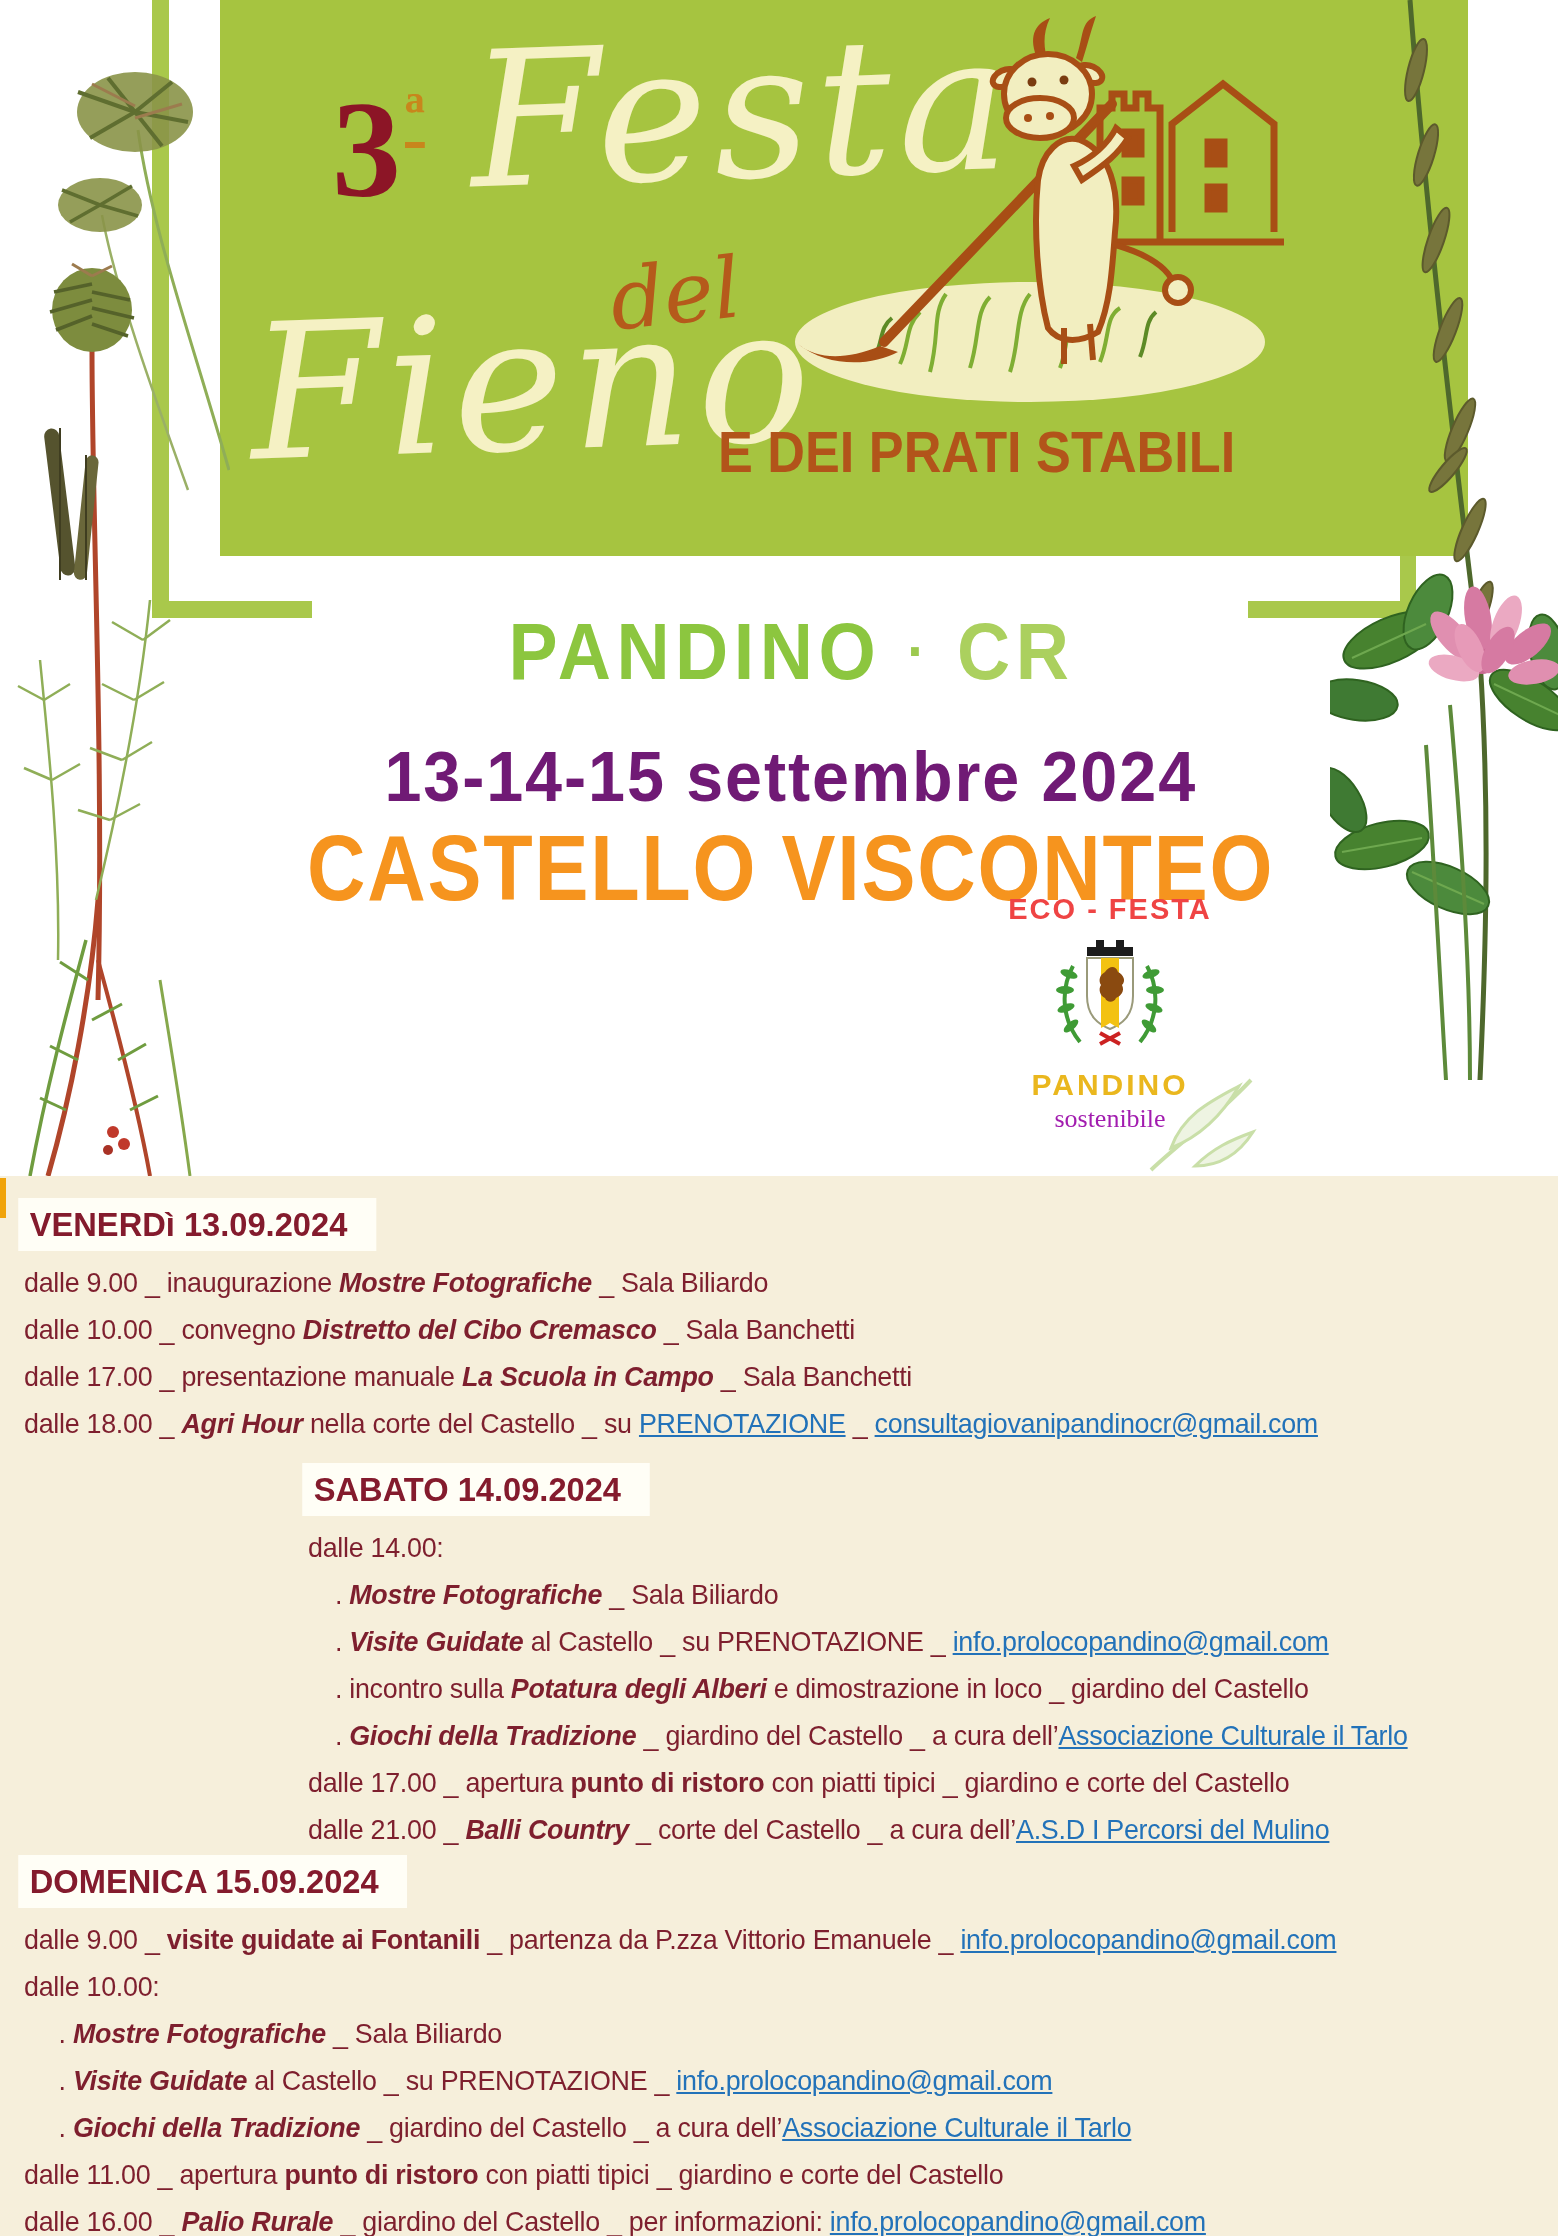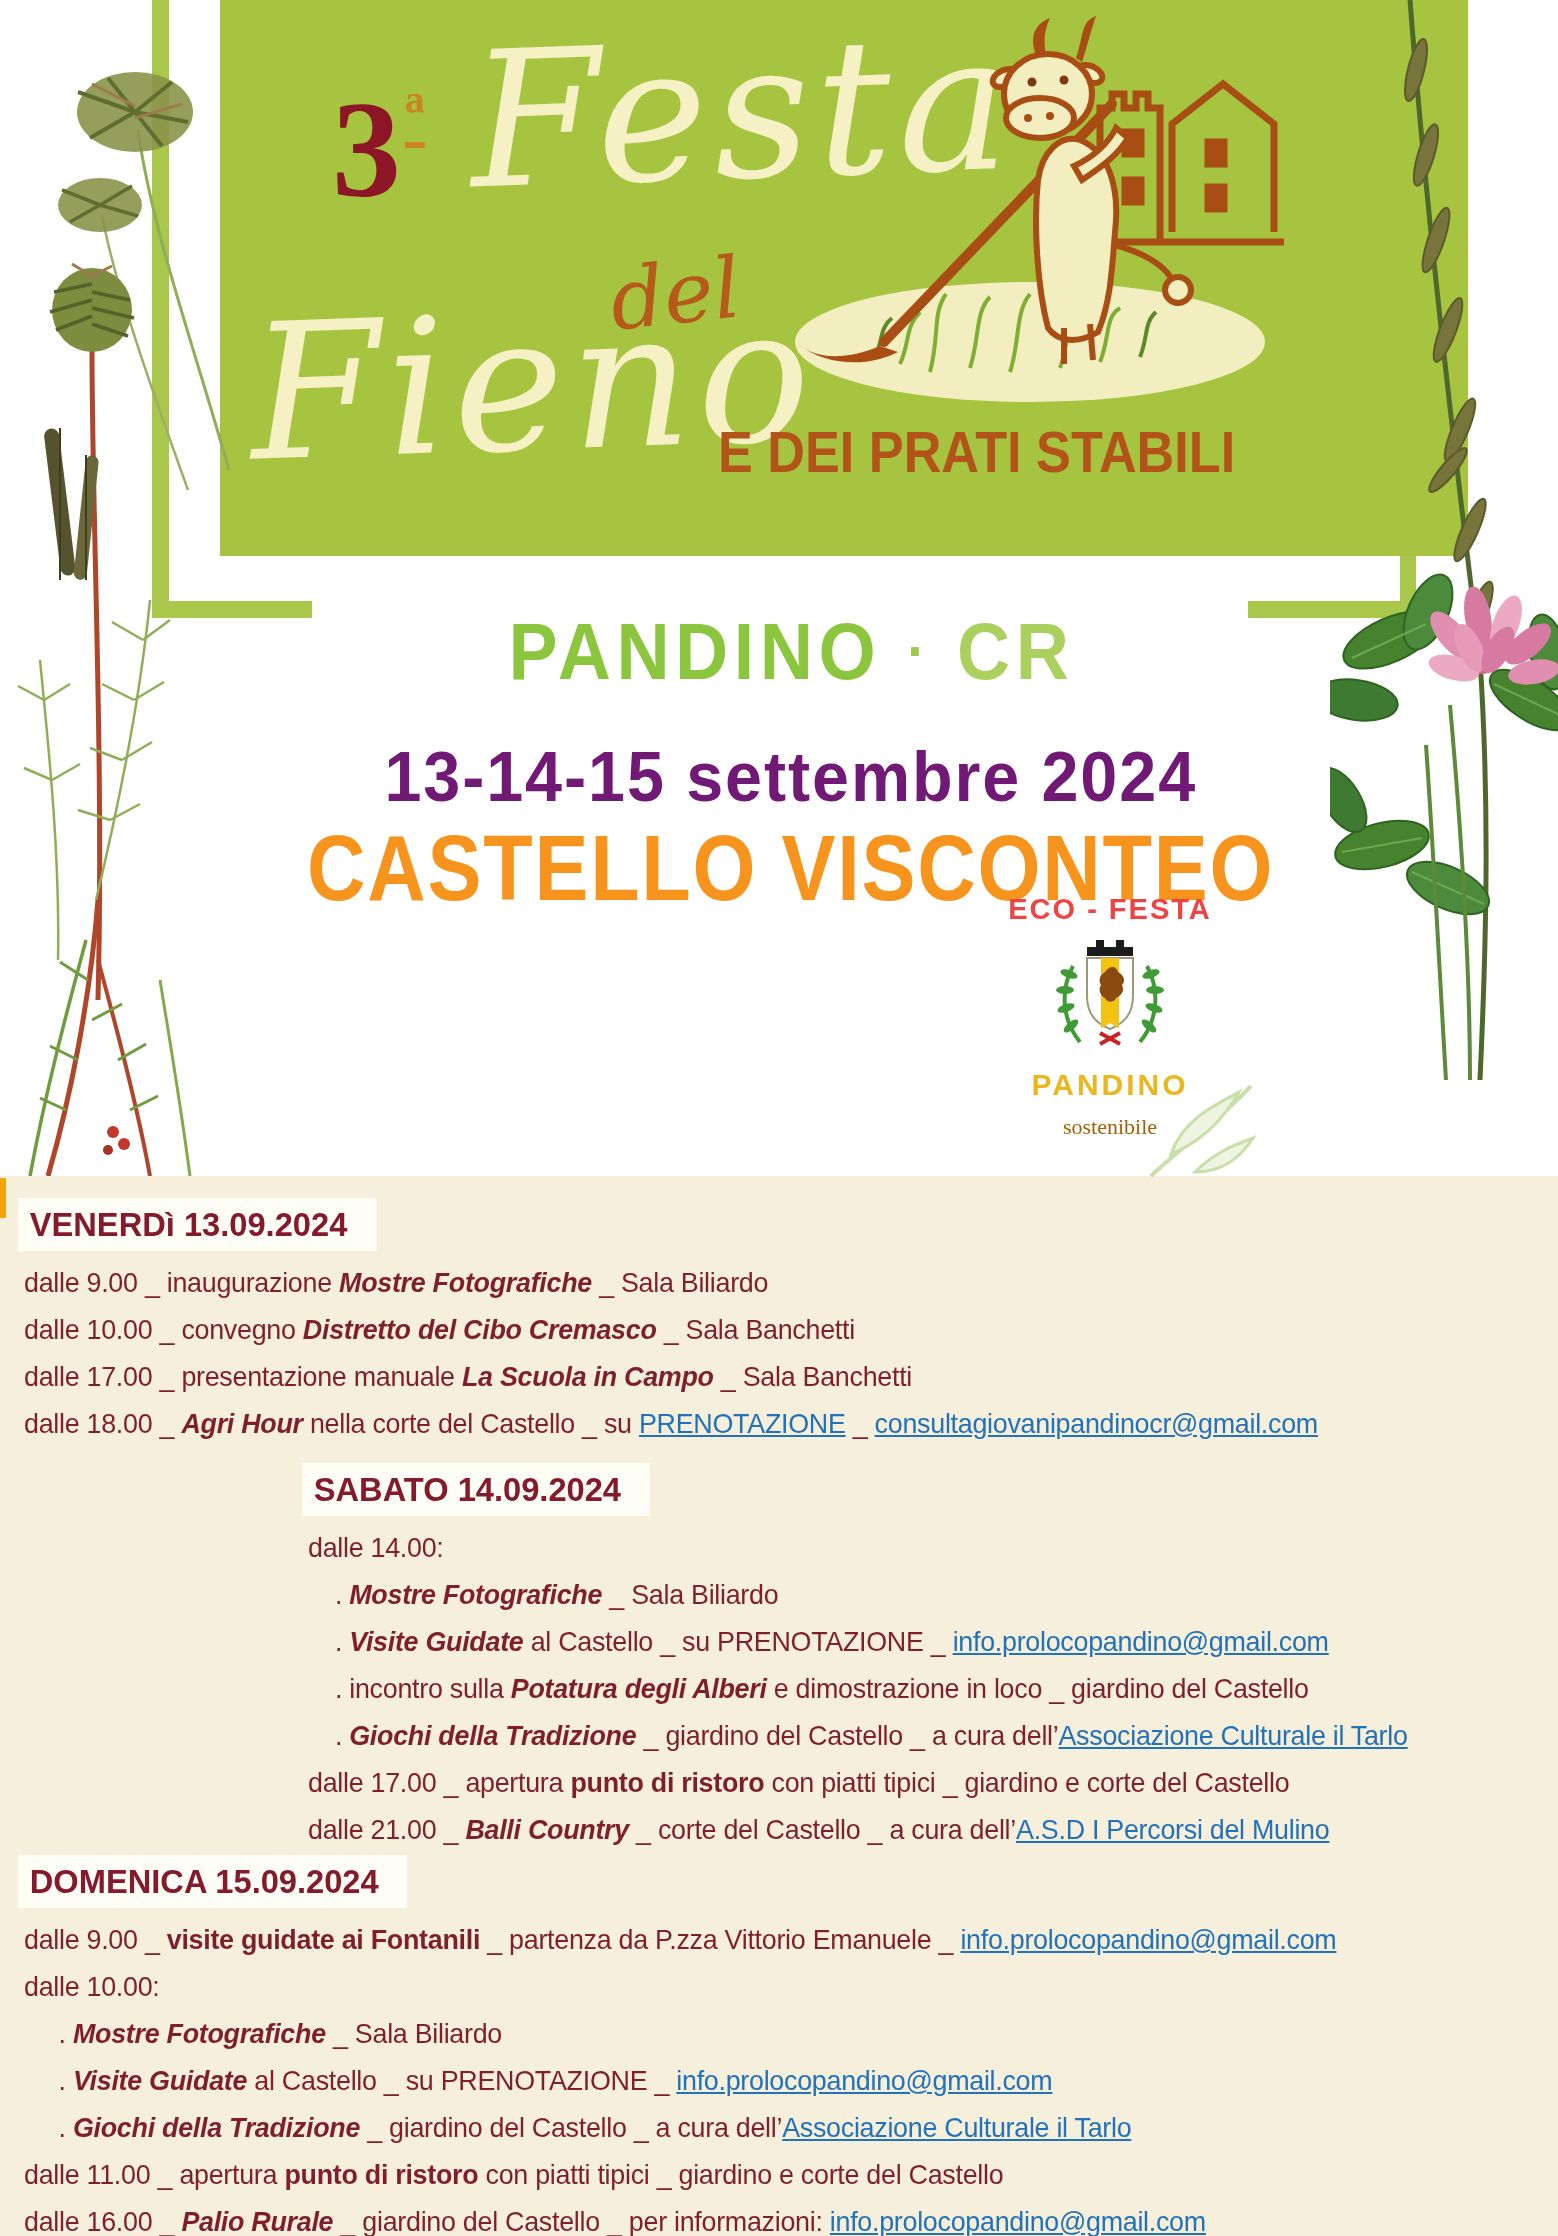--- a/index.html
+++ b/index.html
@@ -37,21 +37,21 @@
   .venue-line{top:822px;font-size:92px;font-weight:bold;color:#f6941e;}
   .venue-line .inner{display:inline-block;transform:scaleX(0.88);letter-spacing:2px;}
   .programma{position:absolute;left:385px;top:946px;z-index:2;color:#8c1b2d;
              font-family:"Liberation Serif",serif;font-weight:bold;font-size:116px;line-height:0.92;}
   .programma div{transform:scaleX(0.8);transform-origin:0 0;letter-spacing:-3px;white-space:nowrap;}
   
   .eco-logo{position:absolute;left:985px;top:893px;width:250px;text-align:center;z-index:2;}
   .eco-top{font-size:29px;font-weight:bold;color:#ef4444;letter-spacing:2px;}
   .eco-arms{margin:4px auto 0 auto;}
   .eco-name{font-size:30px;font-weight:bold;color:#eab71e;letter-spacing:3px;margin-top:6px;}
-  .eco-sub{font-family:"Liberation Serif",serif;font-size:22px;color:#a16207;margin-top:12px;}
+  .eco-sub{font-family:"Liberation Serif",serif;font-size:26px;color:#a21caf;margin-top:2px;}
   .eco-leaf{position:absolute;right:-28px;bottom:-46px;}
   .plants{position:absolute;z-index:5;pointer-events:none;}
   
   .program-section{position:absolute;left:0;top:1176px;width:1558px;height:1060px;background:#f6efdb;
                    padding-top:22px;box-sizing:border-box;}
   .orange-tab{position:absolute;left:0;top:2px;width:6px;height:40px;background:#f0a30a;}
   .pblock{transform:scaleX(0.96);transform-origin:0 0;}
   .block-friday{margin-left:24px;}
   .block-saturday{margin-left:308px;margin-top:16px;}
   .block-sunday{margin-left:24px;margin-top:2px;}

